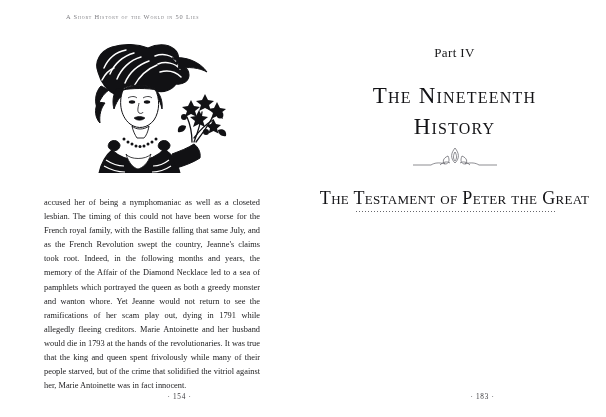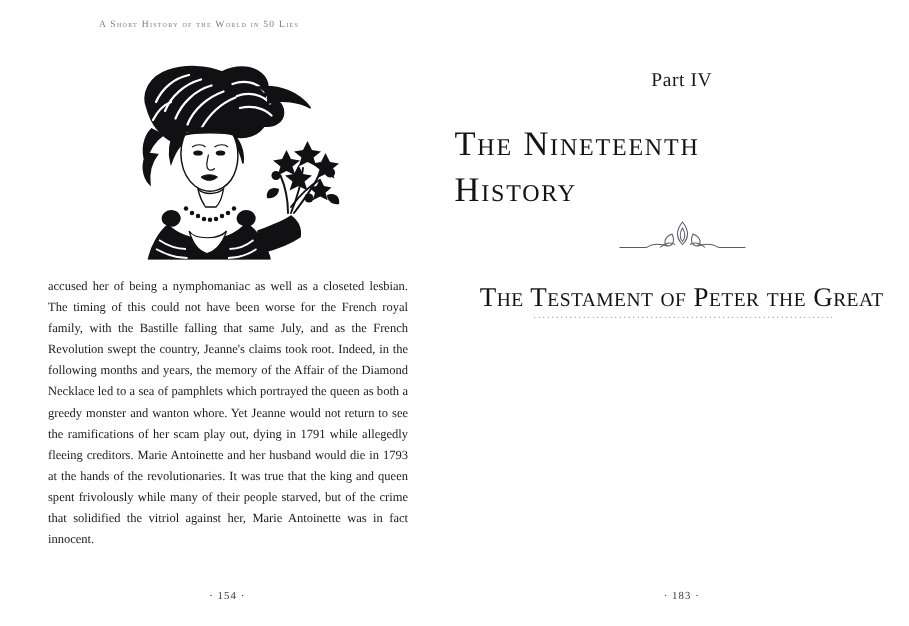--- a/index.html
+++ b/index.html
@@ -61,20 +61,21 @@
     text-align: center;
     font-size: 13px;
     letter-spacing: 0.4px;
     color: #18181a;
   }
   .part-title {
     position: absolute;
     top: 80px;
     left: 0;
     width: 303px;
+    text-align: center;
     font-size: 23px;
     line-height: 31px;
     font-variant: small-caps;
     letter-spacing: 1.2px;
     color: #131316;
   }
   .part-title .l2 { display: block; }
   .ornament {
     position: absolute;
     top: 146px;
@@ -117,32 +118,33 @@
     width: 239px;
     font-size: 8.35px;
     line-height: 14.1px;
     text-align: justify;
     text-justify: inter-word;
     color: #1a1a1c;
     -webkit-hyphens: none;
     hyphens: none;
   }
   .body-col.left-col  { top: 184px; left: 32px; width: 240px; }
-  .body-col p { margin: 0; }
+  .body-col p { margin: 12px; }
 
   
   .folio {
     position: absolute;
     bottom: 16px;
     left: 0;
     width: 303px;
     text-align: center;
     font-size: 7.2px;
     letter-spacing: 0.7px;
     color: #3a3a3e;
+    padding-left: 28px;
   }
 </style>
 </head>
 <body>
 
 <div class="spread">
 
   <div class="page page-left">
 
     <div class="running-head">A Short History of the World in 50 Lies</div>

